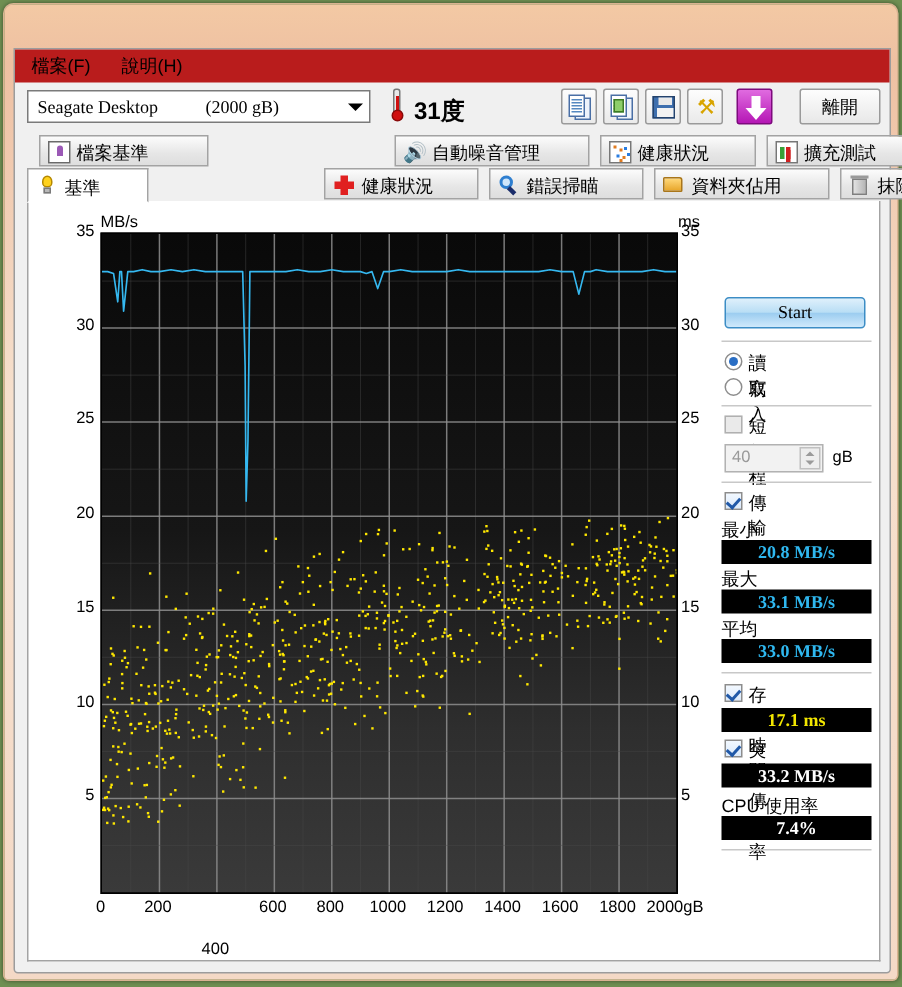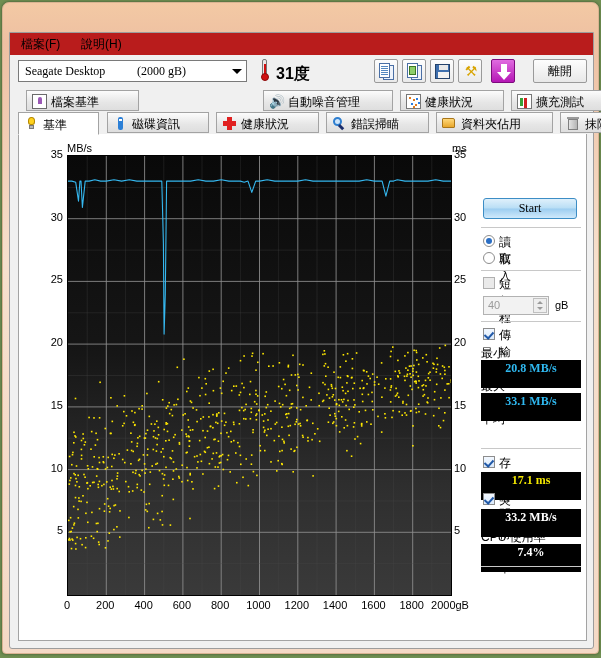--- a/index.html
+++ b/index.html
@@ -175,21 +175,21 @@
     border:solid #2159a8;border-width:0 2px 2px 0;transform:rotate(42deg);}
   .cb.dim{background:#eaeaea;border:1px solid #b0b0b0;}
   .cb-row span.lb{position:absolute;left:16px;top:0;}
   #spin{position:absolute;left:2px;top:214px;width:66px;height:19px;background:#f2f2f2;border:1px solid #b2b2b2;box-sizing:border-box;}
   #spin .val{position:absolute;left:4px;top:2px;font-size:11px;color:#9a9a9a;}
   #spin .btns{position:absolute;right:1px;top:1px;width:14px;height:15px;background:#eee;border:1px solid #c0c0c0;box-sizing:border-box;}
   #spin .btns:before{content:"";position:absolute;left:3px;top:2px;border-left:3px solid transparent;border-right:3px solid transparent;border-bottom:3px solid #9a9a9a;}
   #spin .btns:after{content:"";position:absolute;left:3px;top:8px;border-left:3px solid transparent;border-right:3px solid transparent;border-top:3px solid #9a9a9a;}
   #spin-unit{position:absolute;left:74px;top:217px;font-size:11px;color:#000;}
   .stat-label{position:absolute;left:0;font-size:12px;color:#000;}
-  .stat-box{position:absolute;left:0;width:100px;height:28px;background:#000;box-sizing:border-box;}
+  .stat-box{position:absolute;left:0;width:100px;height:16px;background:#000;box-sizing:border-box;}
   .stat-box .v{position:absolute;width:100%;text-align:center;top:1px;
     font-family:"Liberation Serif",serif;font-size:12px;font-weight:bold;}
   .v-cyan{color:#2fb8f0;}
   .v-yellow{color:#f2e600;}
   .v-white{color:#ffffff;}
 </style>
 </head>
 <body>
 
 <div id="window">
@@ -259,27 +259,20 @@
       </div>
     </div>
 
     <div id="tabrow-bot">
       <div class="tab active" style="left:0px;width:81px;">
         <span class="ticon ic-bulb">
             <span class="b"></span>
             <span class="s"></span>
           </span>
         <span class="tlabel">基準</span>
-      </div>
-      <div class="tab" style="left:89px;width:102px;">
-        <span class="ticon ic-info">
-            <span class="b"></span>
-            <span class="d"></span>
-          </span>
-        <span class="tlabel">磁碟資訊</span>
       </div>
       <div class="tab" style="left:198px;width:103px;">
         <span class="ticon ic-cross"></span>
         <span class="tlabel">健康狀況</span>
       </div>
       <div class="tab" style="left:308px;width:103px;">
         <span class="ticon ic-mag">
             <span class="lens"></span>
             <span class="hdl"></span>
           </span>
@@ -1129,21 +1122,21 @@
           <div class="ytick" style="top:6.0px;left:0px;">35</div>
           <div class="ytick-r" style="top:382.3px;left:423px;">5</div>
           <div class="ytick-r" style="top:319.6px;left:423px;">10</div>
           <div class="ytick-r" style="top:256.9px;left:423px;">15</div>
           <div class="ytick-r" style="top:194.1px;left:423px;">20</div>
           <div class="ytick-r" style="top:131.4px;left:423px;">25</div>
           <div class="ytick-r" style="top:68.7px;left:423px;">30</div>
           <div class="ytick-r" style="top:6.0px;left:423px;">35</div>
           <div class="xtick" style="left:16.0px;width:40px;">0</div>
           <div class="xtick" style="left:54.3px;width:40px;">200</div>
-          <div class="xtick" style="left:92.6px;width:40px;">400</div>
+          <div class="xtick" style="left:92.6px;width:40px;margin-top:28px;">400</div>
           <div class="xtick" style="left:130.9px;width:40px;">600</div>
           <div class="xtick" style="left:169.2px;width:40px;">800</div>
           <div class="xtick" style="left:207.5px;width:40px;">1000</div>
           <div class="xtick" style="left:245.8px;width:40px;">1200</div>
           <div class="xtick" style="left:284.1px;width:40px;">1400</div>
           <div class="xtick" style="left:322.4px;width:40px;">1600</div>
           <div class="xtick" style="left:360.7px;width:40px;">1800</div>
           <div class="xtick" style="left:393.0px;width:52px;">2000gB</div>
         </div>
 
@@ -1179,20 +1172,23 @@
 
         <div class="stat-label" style="top:149px;">最小</div>
         <div class="stat-box" style="top:164px;">
           <span class="v v-cyan">20.8 MB/s</span>
         </div>
         <div class="stat-label" style="top:182px;">最大</div>
         <div class="stat-box" style="top:197px;">
           <span class="v v-cyan">33.1 MB/s</span>
         </div>
         <div class="stat-label" style="top:215px;">平均</div>
+        <div class="stat-box" style="top:230px;">
+          <span class="v v-cyan">33.0 MB/s</span>
+        </div>
 
         <div class="hr" style="top:252px;"></div>
 
         <div class="cb-row" style="top:259px;">
           <span class="cb on"></span>
           <span class="lb">存取時間</span>
         </div>
         <div class="stat-box" style="top:276px;">
           <span class="v v-yellow">17.1 ms</span>
         </div>

